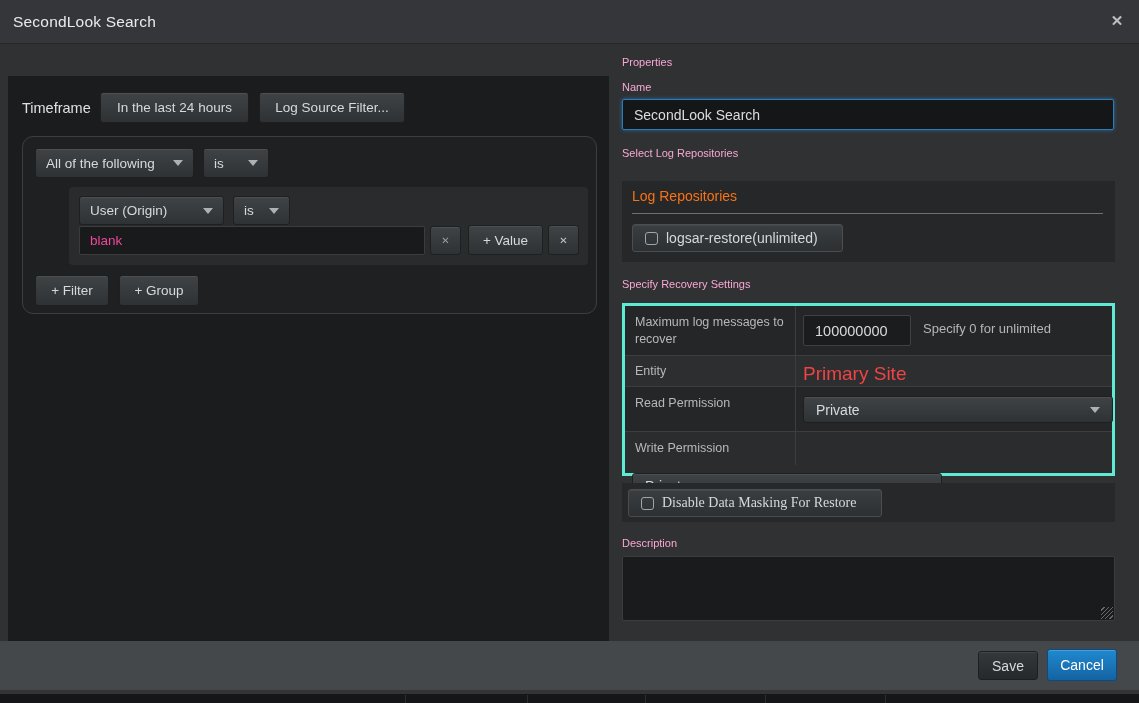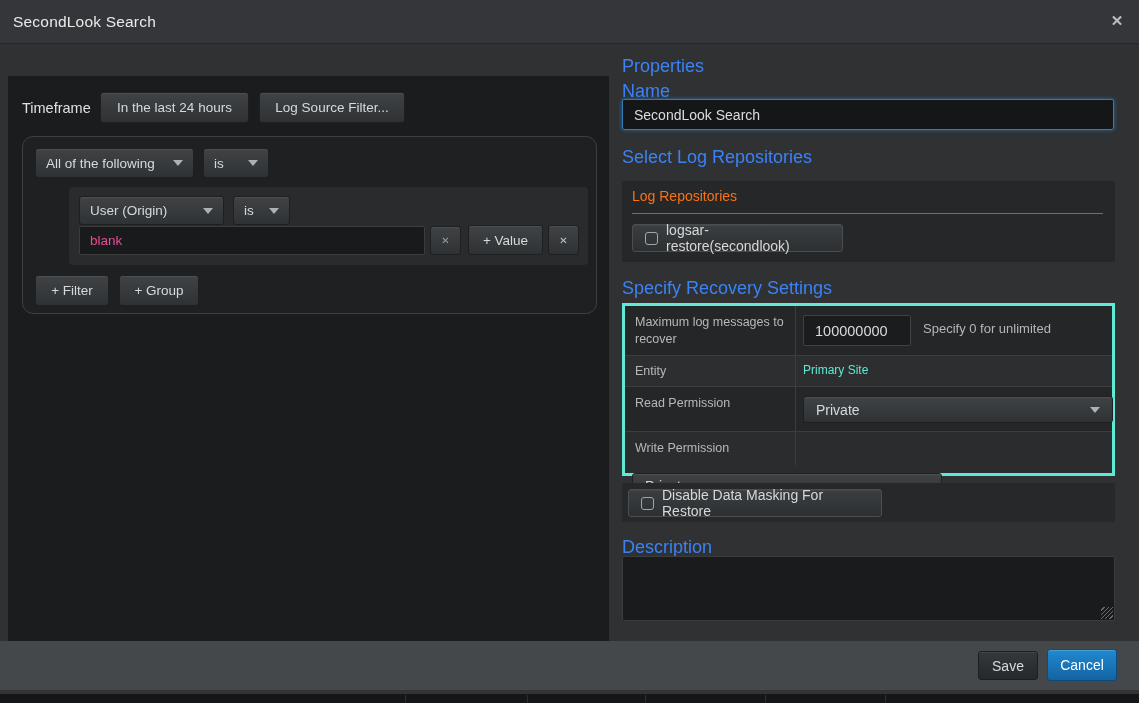--- a/index.html
+++ b/index.html
@@ -52,21 +52,21 @@
   .in-blank { position:absolute; left:10px; top:39px; width:346px; height:29px; }
   .btn-x1 { position:absolute; left:361px; top:39px; width:31px; height:29px;
             font-size:10px; color:#9b9ea0; }
   .btn-val { position:absolute; left:399px; top:38px; width:75px; height:30px; }
   .btn-x2 { position:absolute; left:479px; top:38px; width:31px; height:30px;
             font-size:10px; color:#c3c5c7; }
   .btn-filter { position:absolute; left:12px; top:138px; width:74px; height:31px; }
   .btn-group  { position:absolute; left:96px; top:138px; width:80px; height:31px; }
 
   
-  .r-label { position:absolute; font-size:18px; color:#3b82f6; }
+  .r-label { position:absolute; font-size:11px; color:#f9a8d4; }
   .lbl-props  { left:622px; top:56px; }
   .lbl-name   { left:622px; top:81px; }
   .lbl-selrep { left:622px; top:147px;text-align:right; }
   .lbl-spec   { left:622px; top:278px; }
   .lbl-desc   { left:622px; top:537px; }
 
   .name-input { position:absolute; left:622px; top:99px; width:492px; height:31px;
                 background:#141617; border:1px solid #2c7cba; border-radius:2px;
                 box-shadow:0 0 4px rgba(43,124,186,.75); color:#dcdddd;
                 font-size:14px; padding:0 11px; font-family:"Liberation Sans", sans-serif; }
@@ -94,26 +94,26 @@
   .row-max { height:49px; background:#242628; }
   .row-ent { height:31px; background:#2c2e30; }
   .row-rp  { height:45px; background:#242628; }
   .row-wp  { height:42px; background:#2a2c2e;flex-direction:column; }
   .row-ent .t-label { padding-top:7px; }
   .num-input { position:absolute; left:7px; top:9px; width:108px; height:31px;
                background:#1b1c1d; border:1px solid #3f4143; border-radius:2px;
                color:#d9dadb; font-size:14.5px; padding:0 11px;
                font-family:"Liberation Sans", sans-serif; }
   .num-note { position:absolute; left:127px; top:15px; font-size:13px; color:#b4b6b8; }
-  .ent-value { position:absolute; left:7px; top:7px; font-size:12px; color:#5eead4; }
+  .ent-value { position:absolute; left:7px; top:7px; font-size:19px; color:#ef4444; }
   .perm-dd { position:absolute; left:7px; width:310px; height:27px; padding:0 12px; font-size:14px; }
   .row-rp .perm-dd { top:9px; } .row-wp .perm-dd { top:8px; }
 
   .mask-band { position:absolute; left:622px; top:483px; width:493px; height:39px;
-               background:#27282a; }
+               background:#27282a;font-family:Liberation Serif, serif; }
   .mask-btn { position:absolute; left:6px; top:6px; width:254px; height:28px; }
 
   .desc-area { position:absolute; left:622px; top:556px; width:493px; height:65px;
                background:#1a1b1c; border:1px solid #3a3c3e; border-radius:2px;
                color:#c9cbcc; font-size:13px; padding:6px 8px; resize:none;
                font-family:"Liberation Sans", sans-serif; }
   .resize-grip { position:absolute; left:1101px; top:607px; width:12px; height:12px;
                  background:repeating-linear-gradient(-45deg, transparent 0 2px,
                    rgba(200,202,204,.45) 2px 3px); cursor:nwse-resize; }
 
@@ -182,21 +182,21 @@
     <div class="r-label lbl-props">Properties</div>
     <div class="r-label lbl-name">Name</div>
     <input class="name-input" value="SecondLook Search" style="">
 
     <div class="r-label lbl-selrep">Select Log Repositories</div>
     <div class="repos-box">
       <div class="repos-header">Log Repositories</div>
       <div class="repos-line"></div>
       <div class="check-btn repo-item">
         <span class="checkbox"></span>
-        <span>logsar-restore(secondlook)</span>
+        <span>logsar-restore(unlimited)</span>
       </div>
     </div>
 
     <div class="r-label lbl-spec">Specify Recovery Settings</div>
     <div class="rec-table">
       <div class="t-row row-max">
         <div class="t-label">Maximum log messages to recover</div>
         <div class="t-value">
           <input class="num-input" value="100000000" style="">
           <span class="num-note">Specify 0 for unlimited</span>

